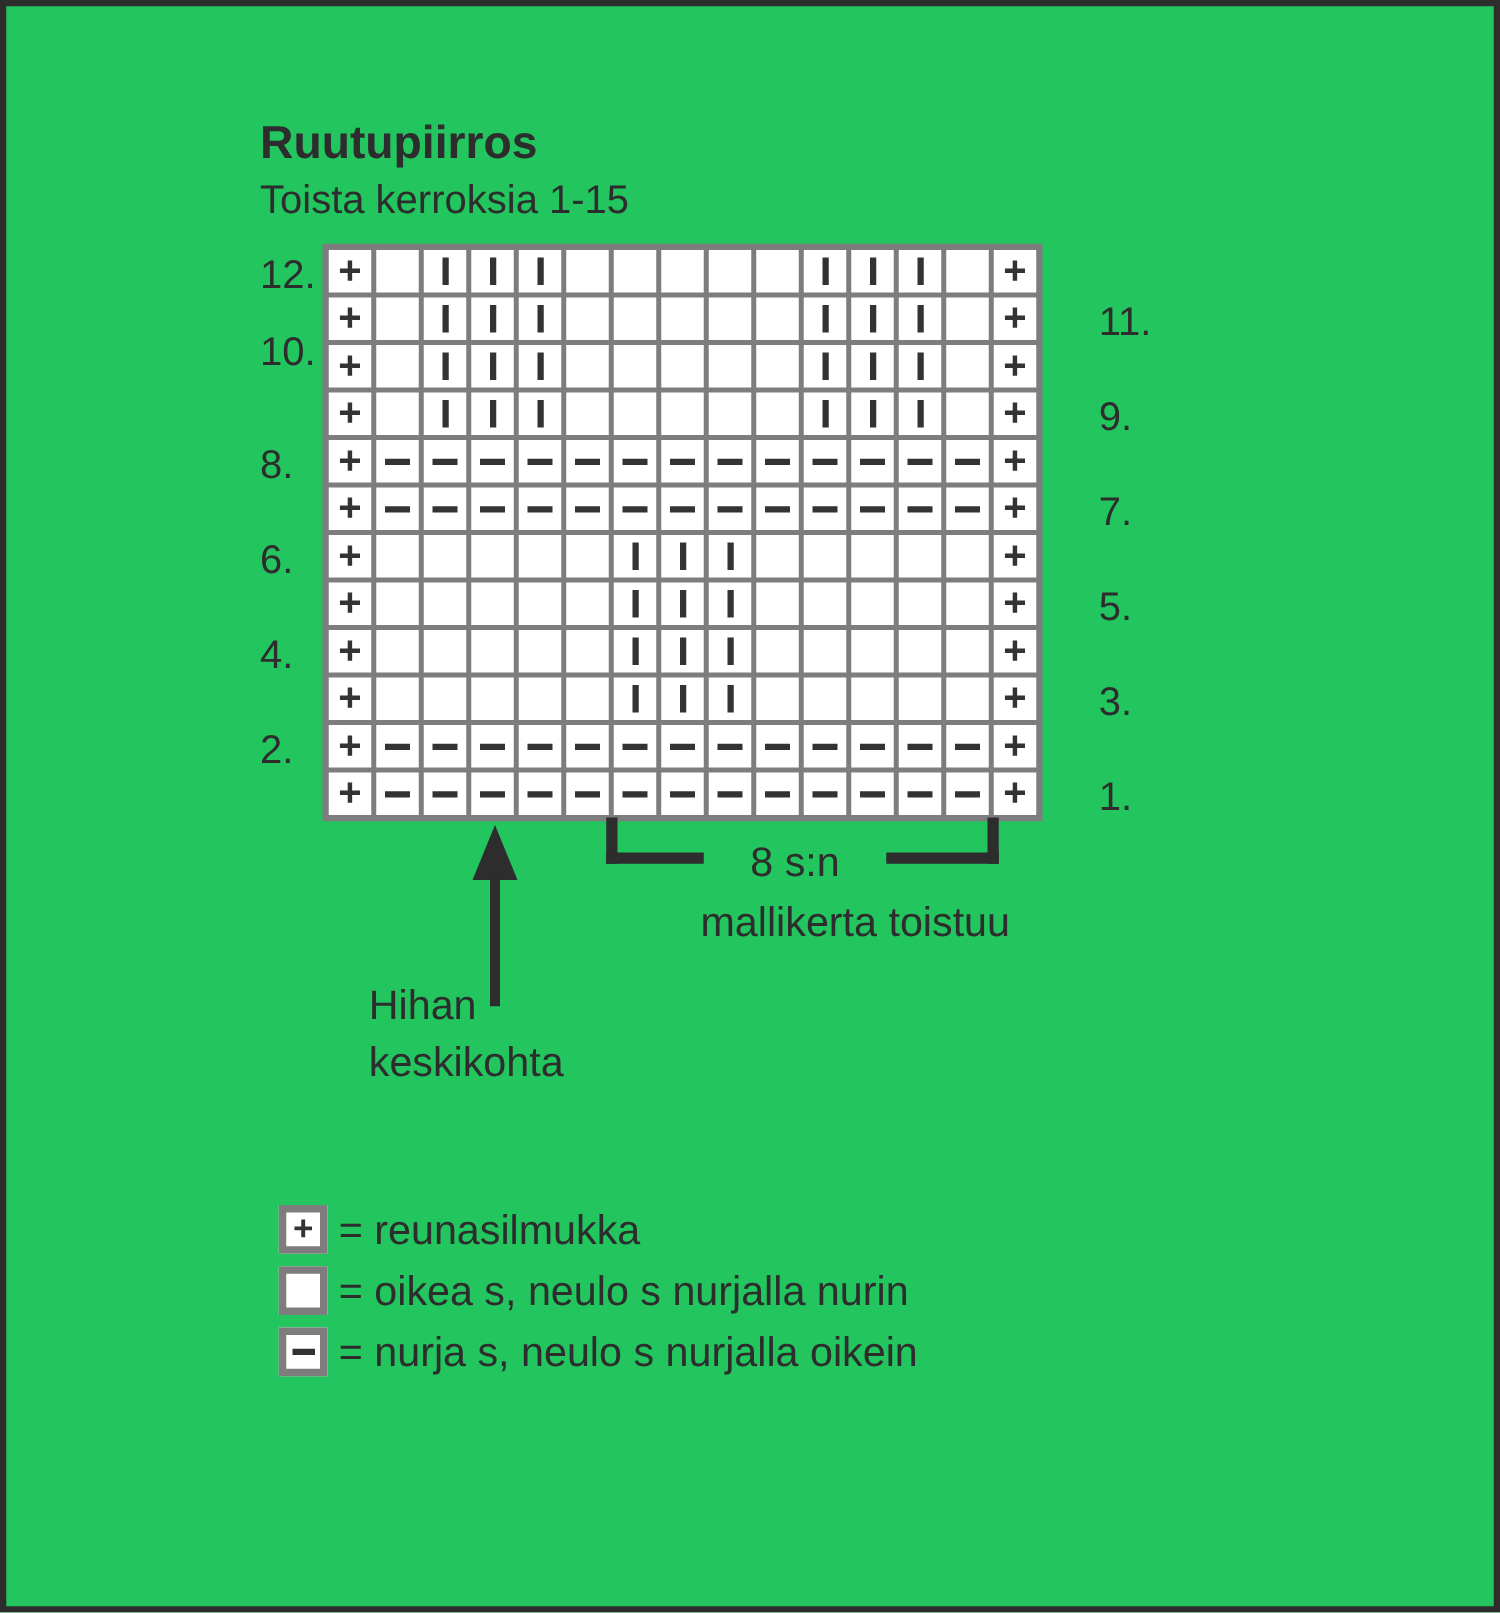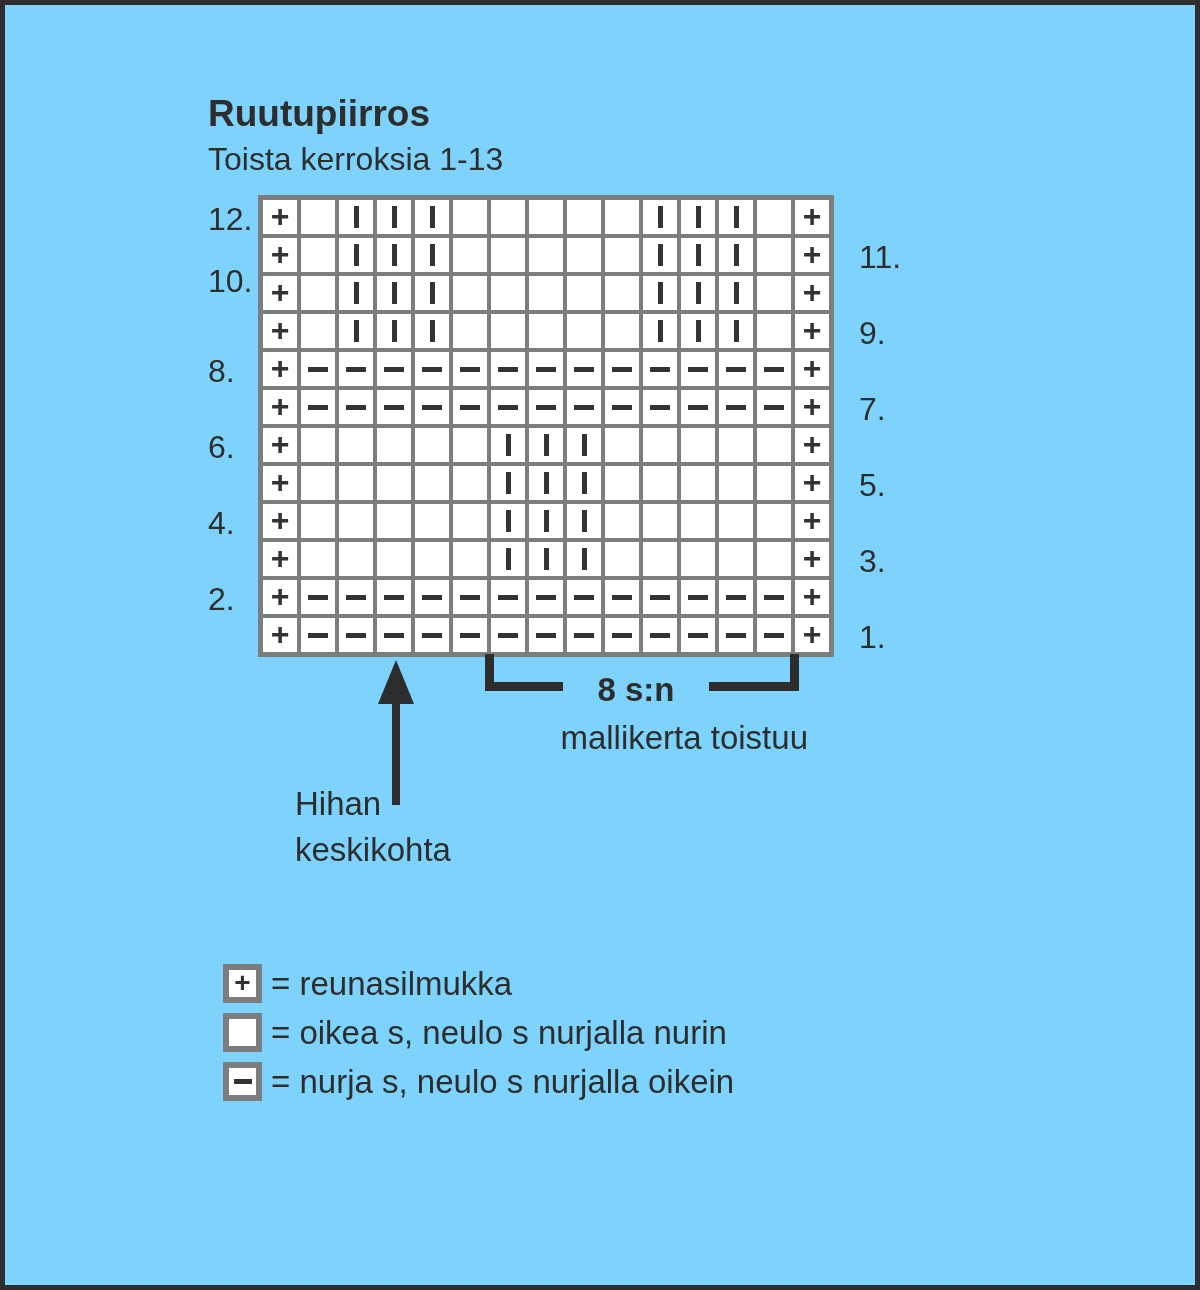--- a/index.html
+++ b/index.html
@@ -1,55 +1,55 @@
 <!DOCTYPE html>
 <html><head>
 <meta charset="utf-8">
 <style>
   * { margin:0; padding:0; box-sizing:border-box; }
   html,body { background:#ffffff; }
   .page {
     position:relative; width:1200px; height:1290px;
-    background:#7dd3fc; border:5px solid #2d2d2d;
+    background:#22c55e; border:5px solid #2d2d2d;
     font-family:"Liberation Sans", sans-serif; color:#2d2d2d; overflow:hidden;
   }
   .title { position:absolute; left:203px; top:88px; font-size:37px; font-weight:bold; }
   .subtitle { position:absolute; left:203px; top:136px; font-size:32px; }
 
   
   .grid {
     position:absolute; left:253px; top:190px;
     background:#7d7d7d; padding:5px;
     display:grid; grid-template-columns:repeat(15,34px); grid-auto-rows:34px; gap:4px;
   }
   .cell { background:#ffffff; position:relative; display:flex; align-items:center; justify-content:center; }
   .sym-plus { font-size:32px; font-weight:bold; color:#333333; line-height:1; padding-bottom:2px; }
   .sym-dash { width:20px; height:5px; background:#333333; }
   .sym-slip { width:5px; height:22px; background:#333333; }
 
   .rowlabel { position:absolute; font-size:32px; height:38px; line-height:38px; }
   .rowlabel.left { left:203px; text-align:right; }
-  .rowlabel.right { left:830px; width:50px; text-align:right;padding-left:24px; }
+  .rowlabel.right { left:850px; width:50px; text-align:right;padding-left:24px; }
 
   
   .arrow-head {
     position:absolute; left:373px; top:655px; width:0; height:0;
     border-left:18px solid transparent; border-right:18px solid transparent;
     border-bottom:44px solid #2d2d2d;
   }
   .arrow-shaft { position:absolute; left:387px; top:694px; width:8px; height:106px; background:#2d2d2d; }
   .arrow-label { position:absolute; left:290px; top:776px; font-size:33px; line-height:46px; }
 
   
   .bracket { position:absolute; background:#2d2d2d; }
   .bk-vl { left:480px; top:649px; width:9px; height:37px; }
   .bk-hl { left:480px; top:677px; width:78px; height:9px; }
   .bk-hr { left:704px; top:677px; width:90px; height:9px; }
   .bk-vr { left:785px; top:649px; width:9px; height:37px; }
-  .repeat-top { position:absolute; left:556px; top:666px; width:150px; text-align:center; font-size:33px;font-weight:bold; }
+  .repeat-top { position:absolute; left:556px; top:666px; width:150px; text-align:center; font-size:33px; }
   .repeat-bottom { position:absolute; left:451px; top:714px; width:352px; text-align:right; font-size:33px; }
 
   
   .legend { position:absolute; left:218px; top:954px; }
   .legend-row { display:flex; align-items:center; height:49px; }
   .legend-box {
     width:39px; height:39px; background:#ffffff; border:6px solid #7d7d7d;
     display:flex; align-items:center; justify-content:center; flex:0 0 39px; margin-right:9px;
   }
   .legend-spacer { width:48px; flex:0 0 48px; }
@@ -57,21 +57,21 @@
   .legend-box .sym-plus { font-size:28px; }
   .legend-box .sym-dash { width:18px; height:5px; }
   .legend-box .sym-slip { width:5px; height:19px; }
 </style>
 </head>
 <body>
 
 <div class="page">
 
   <div class="title">Ruutupiirros</div>
-  <div class="subtitle">Toista kerroksia 1-13</div>
+  <div class="subtitle">Toista kerroksia 1-15</div>
 
   <div class="grid" id="grid">
       <div class="cell">
         <span class="sym-plus">+</span>
       </div>
       <div class="cell"></div>
       <div class="cell">
         <div class="sym-slip"></div>
       </div>
       <div class="cell">

